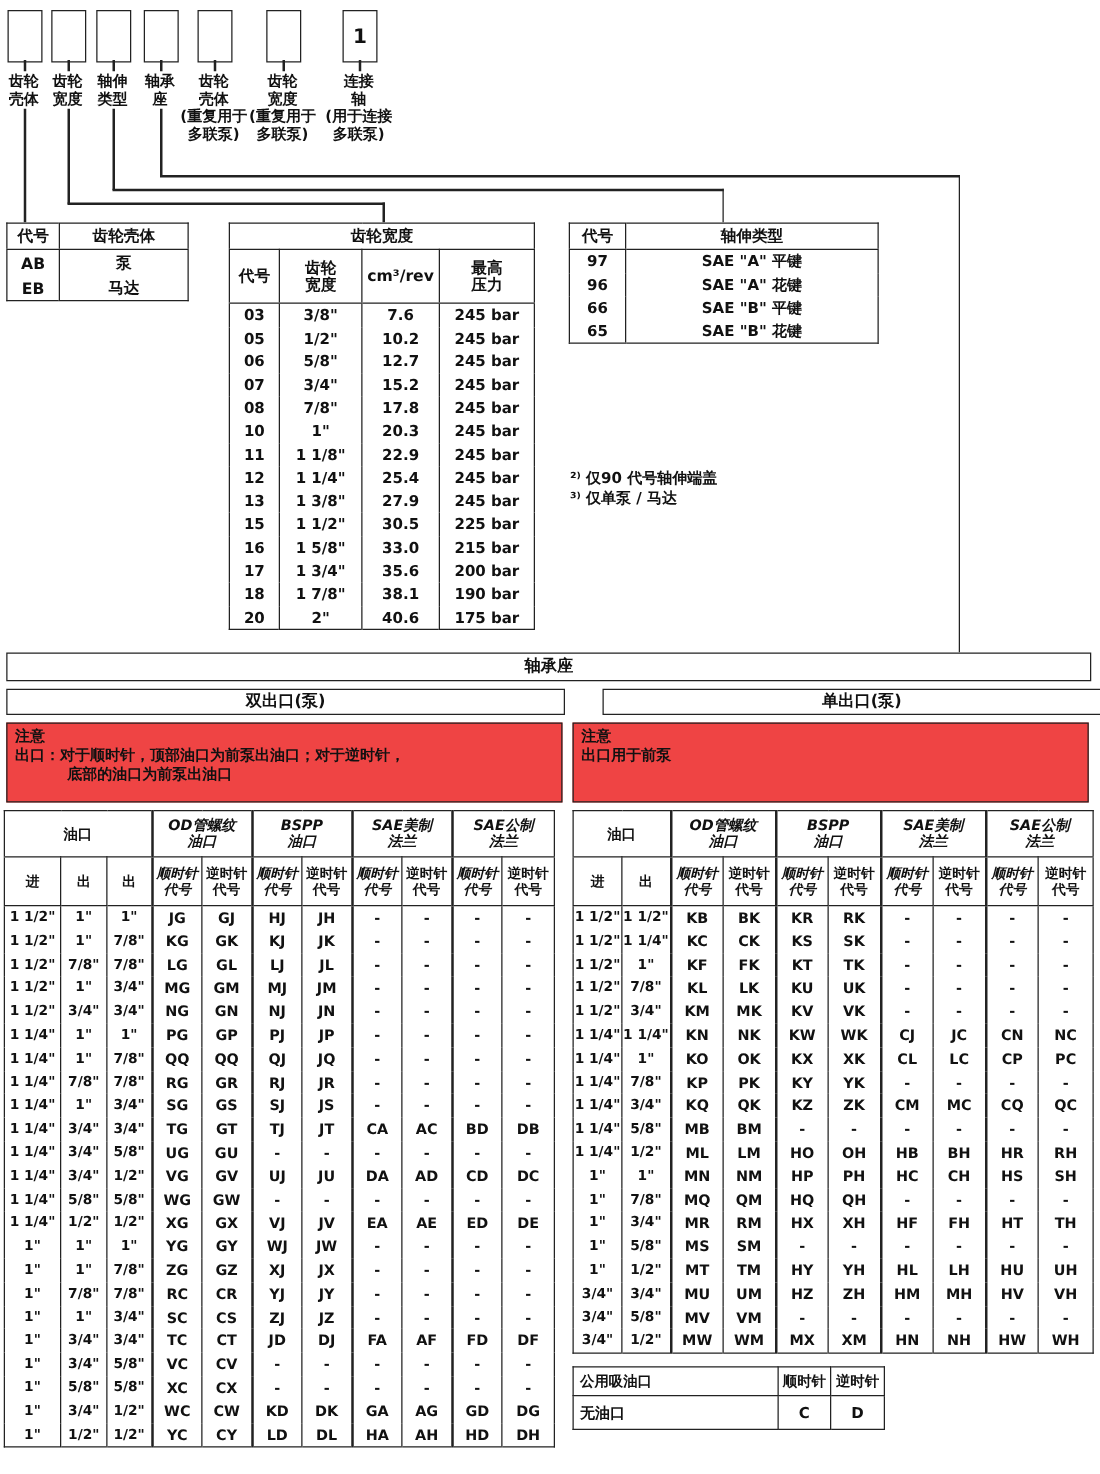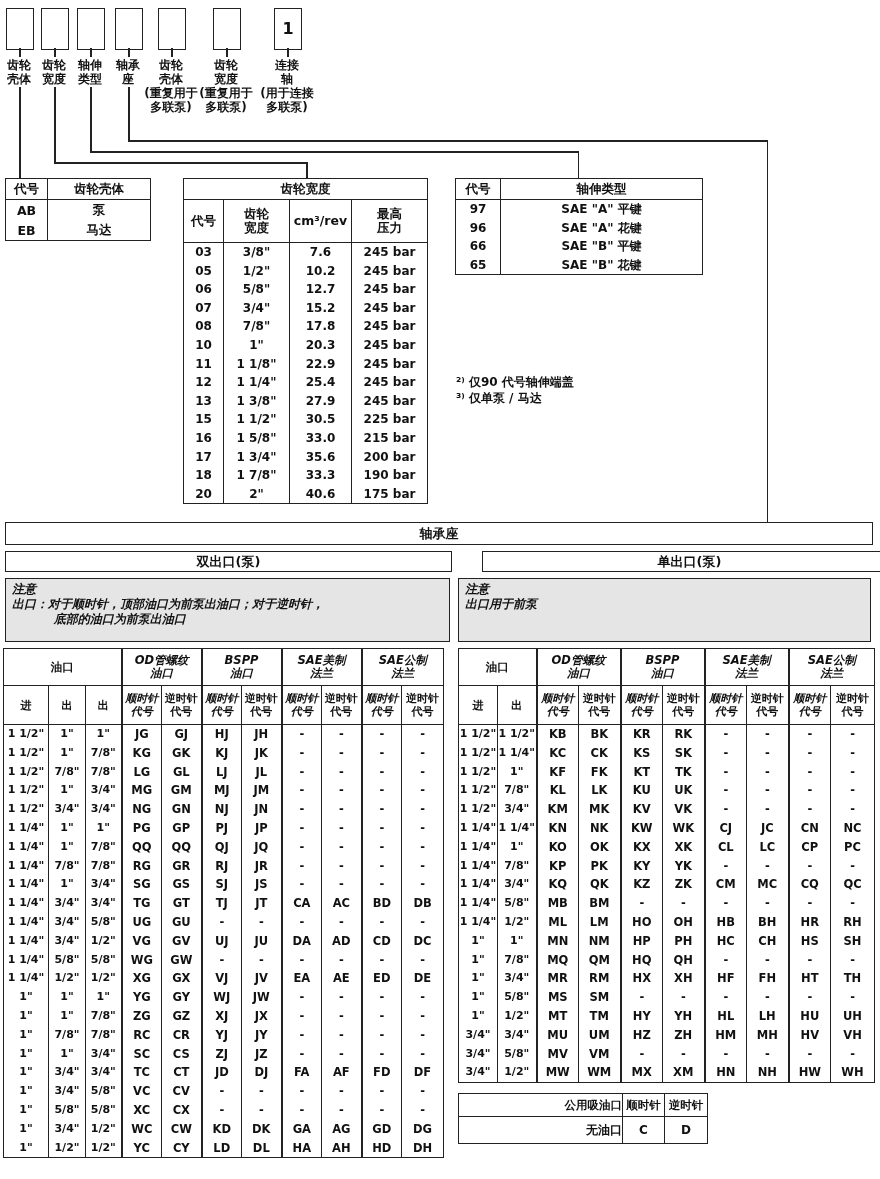--- a/index.html
+++ b/index.html
@@ -34,22 +34,22 @@
   .t3{left:455px;top:178px;width:248px;font-size:12.5px;}
   .t3 th{height:20px;border-bottom:1.4px solid #222;}
   .t3 th+th{border-left:1.2px solid #222;}
   .t3 td{vertical-align:top;line-height:18.6px;font-size:12px;white-space:pre-line;}
   .t3 td+td{border-left:1.2px solid #222;}
 
   .footnote{position:absolute;font-size:12px;font-weight:bold;}
 
   .bar{position:absolute;border:1.6px solid #222;background:#fff;text-align:center;
        font-weight:bold;font-size:13px;}
-  .notebox{position:absolute;border:1.6px solid #222;background:#e5e5e5;padding:3px 6px;
-           font-size:12px;font-weight:bold;line-height:15px;box-sizing:border-box;font-style:italic;}
+  .notebox{position:absolute;border:1.6px solid #222;background:#ef4444;padding:3px 6px;
+           font-size:12px;font-weight:bold;line-height:15px;box-sizing:border-box;}
   .notebody{white-space:pre;font-weight:bold;}
 
   
   .t-code{font-size:11.5px;}
   .t-code thead th{white-space:pre-line;line-height:13px;border-bottom:1.4px solid #222;}
   .t-code .g1 th{height:36px;}
   .t-code .g2 th{height:38px;font-size:11px;}
   .t-code th+th,.t-code td+td{border-left:1px solid #222;}
   .t-code th.gs,.t-code td.gs{border-left:2.6px solid #222;font-style:italic;}
   .t-code tbody td{height:18.8px;line-height:18.8px;font-size:11.5px;}
@@ -59,21 +59,21 @@
   .t-double tbody td:nth-child(8),.t-double tbody td:nth-child(10){border-left:2.6px solid #222;}
   .t-single tbody td:nth-child(3),.t-single tbody td:nth-child(5),
   .t-single tbody td:nth-child(7),.t-single tbody td:nth-child(9){border-left:2.6px solid #222;}
   .t-double tbody td:nth-child(-n+3),.t-single tbody td:nth-child(-n+2){font-size:11px;}
 
   
   .t-suction{left:458px;top:1093px;width:250px;font-size:12px;}
   .t-suction th,.t-suction td{border:1.2px solid #222;}
   .t-suction th{height:22px;font-size:11.5px;}
   .t-suction td{height:26px;margin-top:24px;}
-  .t-suction th:first-child,.t-suction td:first-child{text-align:right;padding-left:5px;}
+  .t-suction th:first-child,.t-suction td:first-child{text-align:left;padding-left:5px;}
 </style>
 </head>
 <body>
 
 <div id="page">
 
   <div class="codebox" style="left:6px;top:8px"></div>
   <div class="codebox" style="left:41px;top:8px"></div>
   <div class="codebox" style="left:77px;top:8px"></div>
   <div class="codebox" style="left:115px;top:8px"></div>
@@ -236,21 +236,21 @@
         </tr>
         <tr>
           <td>17</td>
           <td>1 3/4"</td>
           <td>35.6</td>
           <td>200 bar</td>
         </tr>
         <tr>
           <td>18</td>
           <td>1 7/8"</td>
-          <td>33.3</td>
+          <td>38.1</td>
           <td>190 bar</td>
         </tr>
         <tr>
           <td>20</td>
           <td>2"</td>
           <td>40.6</td>
           <td>175 bar</td>
         </tr>
       </tbody>
   </table>

